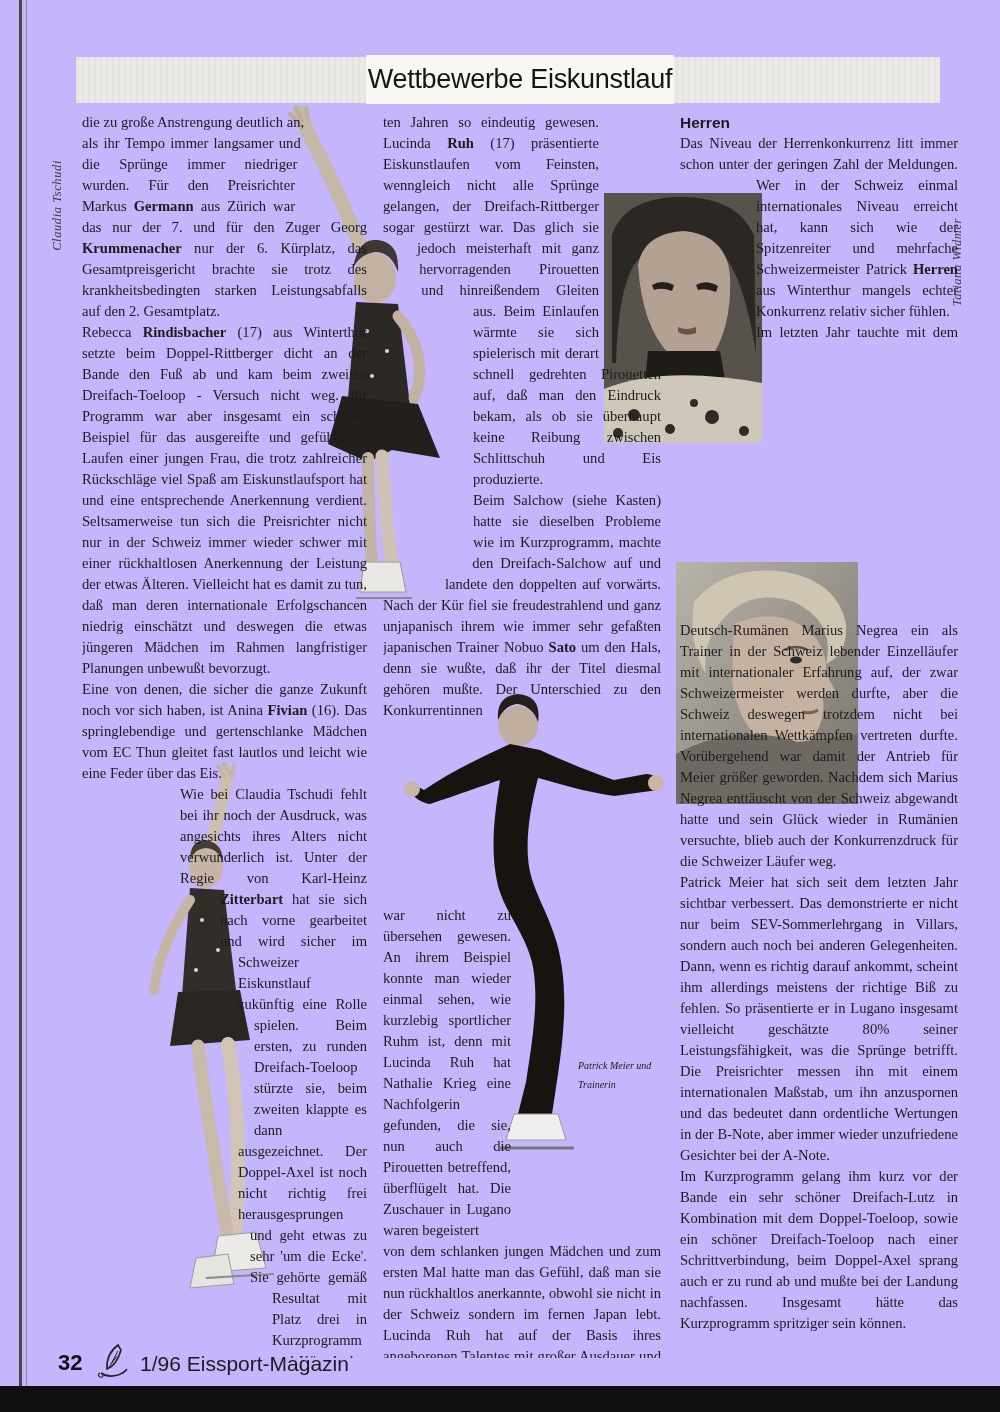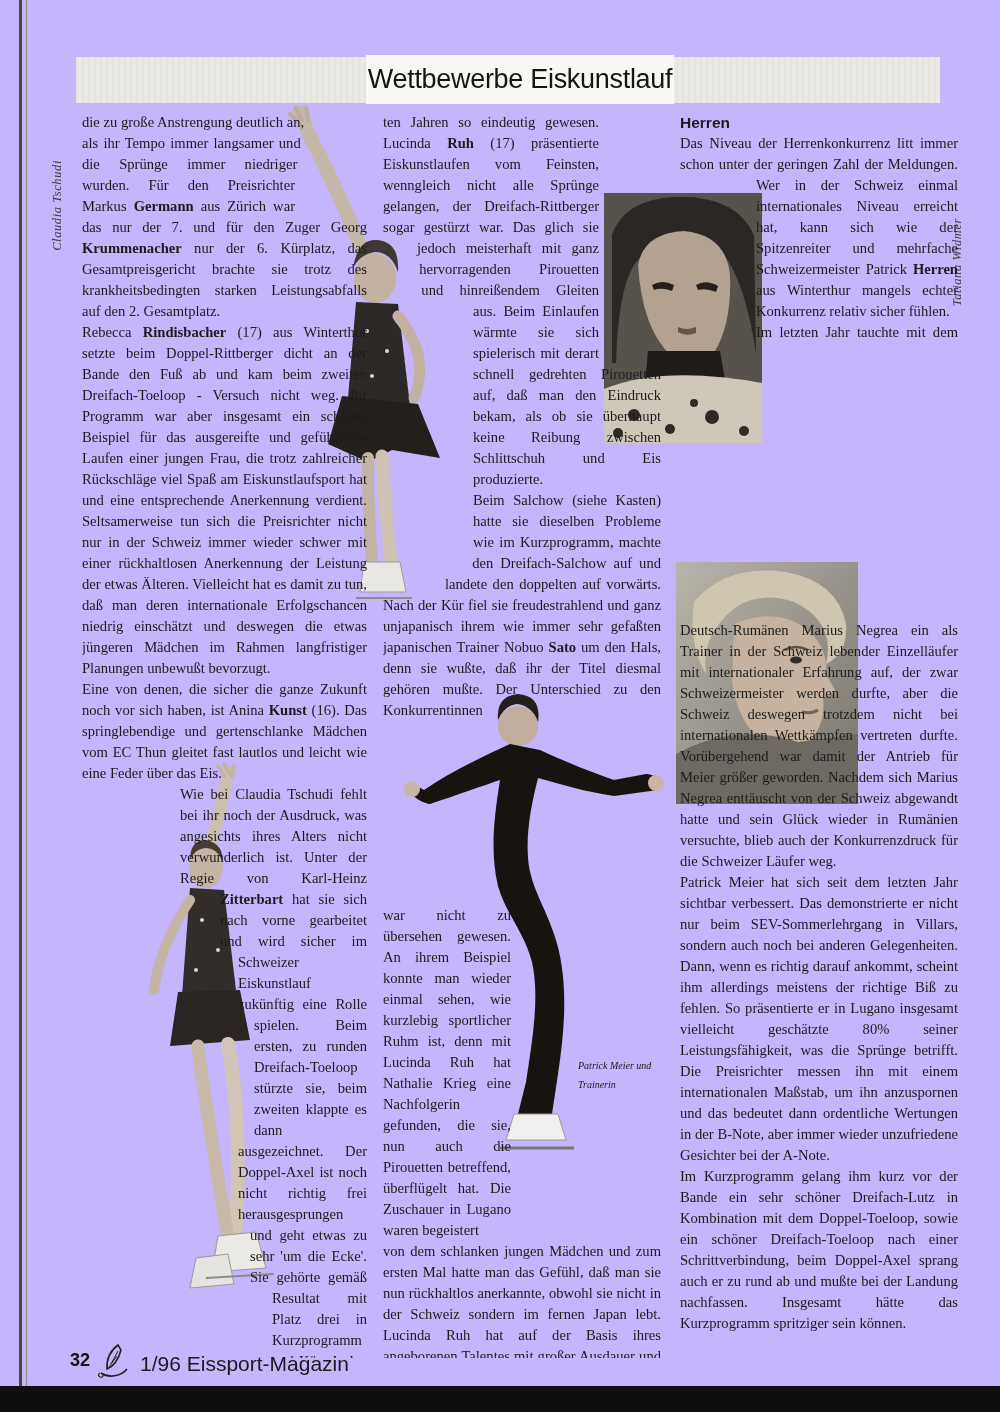--- a/index.html
+++ b/index.html
@@ -30,22 +30,22 @@
   .f-p3{float:left;width:76px;height:352px;shape-margin:7px;
     shape-outside:polygon(0px 88px,76px 88px,76px 330px,28px 330px,28px 352px,0px 352px);}
   .f-trainer{float:left;width:168px;height:298px;shape-margin:8px;
     shape-outside:polygon(0px 44px,168px 44px,168px 298px,0px 298px);}
   .photo{position:absolute;z-index:1;}
   .caption{position:absolute;left:578px;top:1056px;width:100px;z-index:3;
     font-style:italic;font-size:10px;line-height:19px;text-align:left;}
   .vcredit{position:absolute;writing-mode:vertical-rl;transform:rotate(180deg);
     font-style:italic;font-size:12.5px;letter-spacing:.6px;color:#3c3c3c;z-index:2;}
   .footer{position:absolute;left:0;top:1340px;width:1000px;height:40px;z-index:2;}
-  .f-num{position:absolute;left:70px;top:10px;font-family:"Liberation Sans",sans-serif;
-    font-weight:bold;font-size:18px;color:#111;}
+  .f-num{position:absolute;left:58px;top:10px;font-family:"Liberation Sans",sans-serif;
+    font-weight:bold;font-size:22px;color:#111;}
   .f-logo{position:absolute;left:94px;top:2px;}
   .f-mag{position:absolute;left:140px;top:12px;font-family:"Liberation Sans",sans-serif;
     font-size:21px;color:#1b1b1b;}
   .bottom-bar{position:absolute;left:0;top:1386px;width:1000px;height:26px;background:#0f0f0f;z-index:5;}
 </style>
 </head>
 <body>
 
 <div class="page">
   <div class="edge1"></div>
@@ -144,21 +144,21 @@
     </svg>
   </div>
 
   <div class="vcredit" style="left:50px;top:160px;">Claudia Tschudi</div>
   <div class="vcredit" style="left:950px;top:218px;">Tatiana Widmer</div>
 
   <div class="col" style="left:82px;width:285px;">
     <div class="f-arm"></div>
     <p><span>die zu große Anstrengung deutlich an, als ihr Tempo immer langsamer und die Sprünge immer niedriger wurden. Für den Preisrichter Markus </span><b>Germann</b><span> aus Zürich war das nur der 7. und für den Zuger Georg </span><b>Krummenacher</b><span> nur der 6. Kürplatz, das Gesamtpreisgericht brachte sie trotz des krankheitsbedingten starken Leistungsabfalls auf den 2. Gesamtplatz.</span></p>
     <p><span>Rebecca </span><b>Rindisbacher</b><span> (17) aus Winterthur setzte beim Doppel-Rittberger dicht an der Bande den Fuß ab und kam beim zweiten Dreifach-Toeloop - Versuch nicht weg. Ihr Programm war aber insgesamt ein schönes Beispiel für das ausgereifte und gefühlvolle Laufen einer jungen Frau, die trotz zahlreicher Rückschläge viel Spaß am Eiskunstlaufsport hat und eine entsprechende Anerkennung verdient. Seltsamerweise tun sich die Preisrichter nicht nur in der Schweiz immer wieder schwer mit einer rückhaltlosen Anerkennung der Leistung der etwas Älteren. Vielleicht hat es damit zu tun, daß man deren internationale Erfolgschancen niedrig einschätzt und deswegen die etwas jüngeren Mädchen im Rahmen langfristiger Planungen unbewußt bevorzugt.</span></p>
-    <p><span>Eine von denen, die sicher die ganze Zukunft noch vor sich haben, ist Anina </span><b>Kunst</b><span> (16). Das springlebendige und gertenschlanke Mädchen vom EC Thun gleitet fast lautlos und leicht wie eine Feder über das Eis.</span></p>
+    <p><span>Eine von denen, die sicher die ganze Zukunft noch vor sich haben, ist Anina </span><b>Fivian</b><span> (16). Das springlebendige und gertenschlanke Mädchen vom EC Thun gleitet fast lautlos und leicht wie eine Feder über das Eis.</span></p>
     <div class="f-fivian"></div>
     <p><span>Wie bei Claudia Tschudi fehlt bei ihr noch der Ausdruck, was angesichts ihres Alters nicht verwunderlich ist. Unter der Regie von Karl-Heinz </span><b>Zitterbart</b><span> hat sie sich nach vorne gearbeitet und wird sicher im Schweizer Eiskunstlauf zukünftig eine Rolle spielen. Beim ersten, zu runden Dreifach-Toeloop stürzte sie, beim zweiten klappte es dann ausgezeichnet. Der Doppel-Axel ist noch nicht richtig frei herausgesprungen und geht etwas zu sehr 'um die Ecke'. Sie gehörte gemäß Resultat mit Platz drei in Kurzprogramm und Kür zu den Berechenbaren dieser Meisterschaften.</span></p>
 
   </div>
 
   <div class="col" style="left:383px;width:278px;">
     <div class="f-lucinda"></div>
     <div class="f-r0"></div>
     <div class="f-r1"></div>
     <p><span>ten Jahren so eindeutig gewesen. Lucinda </span><b>Ruh</b><span> (17) präsentierte Eiskunstlaufen vom Feinsten, wenngleich nicht alle Sprünge gelangen, der Dreifach-Rittberger sogar gestürzt war. Das glich sie jedoch meisterhaft mit ganz hervorragenden Pirouetten und hinreißendem Gleiten aus. Beim Einlaufen wärmte sie sich spielerisch mit derart schnell gedrehten Pirouetten auf, daß man den Eindruck bekam, als ob sie überhaupt keine Reibung zwischen Schlittschuh und Eis produzierte.</span></p>

